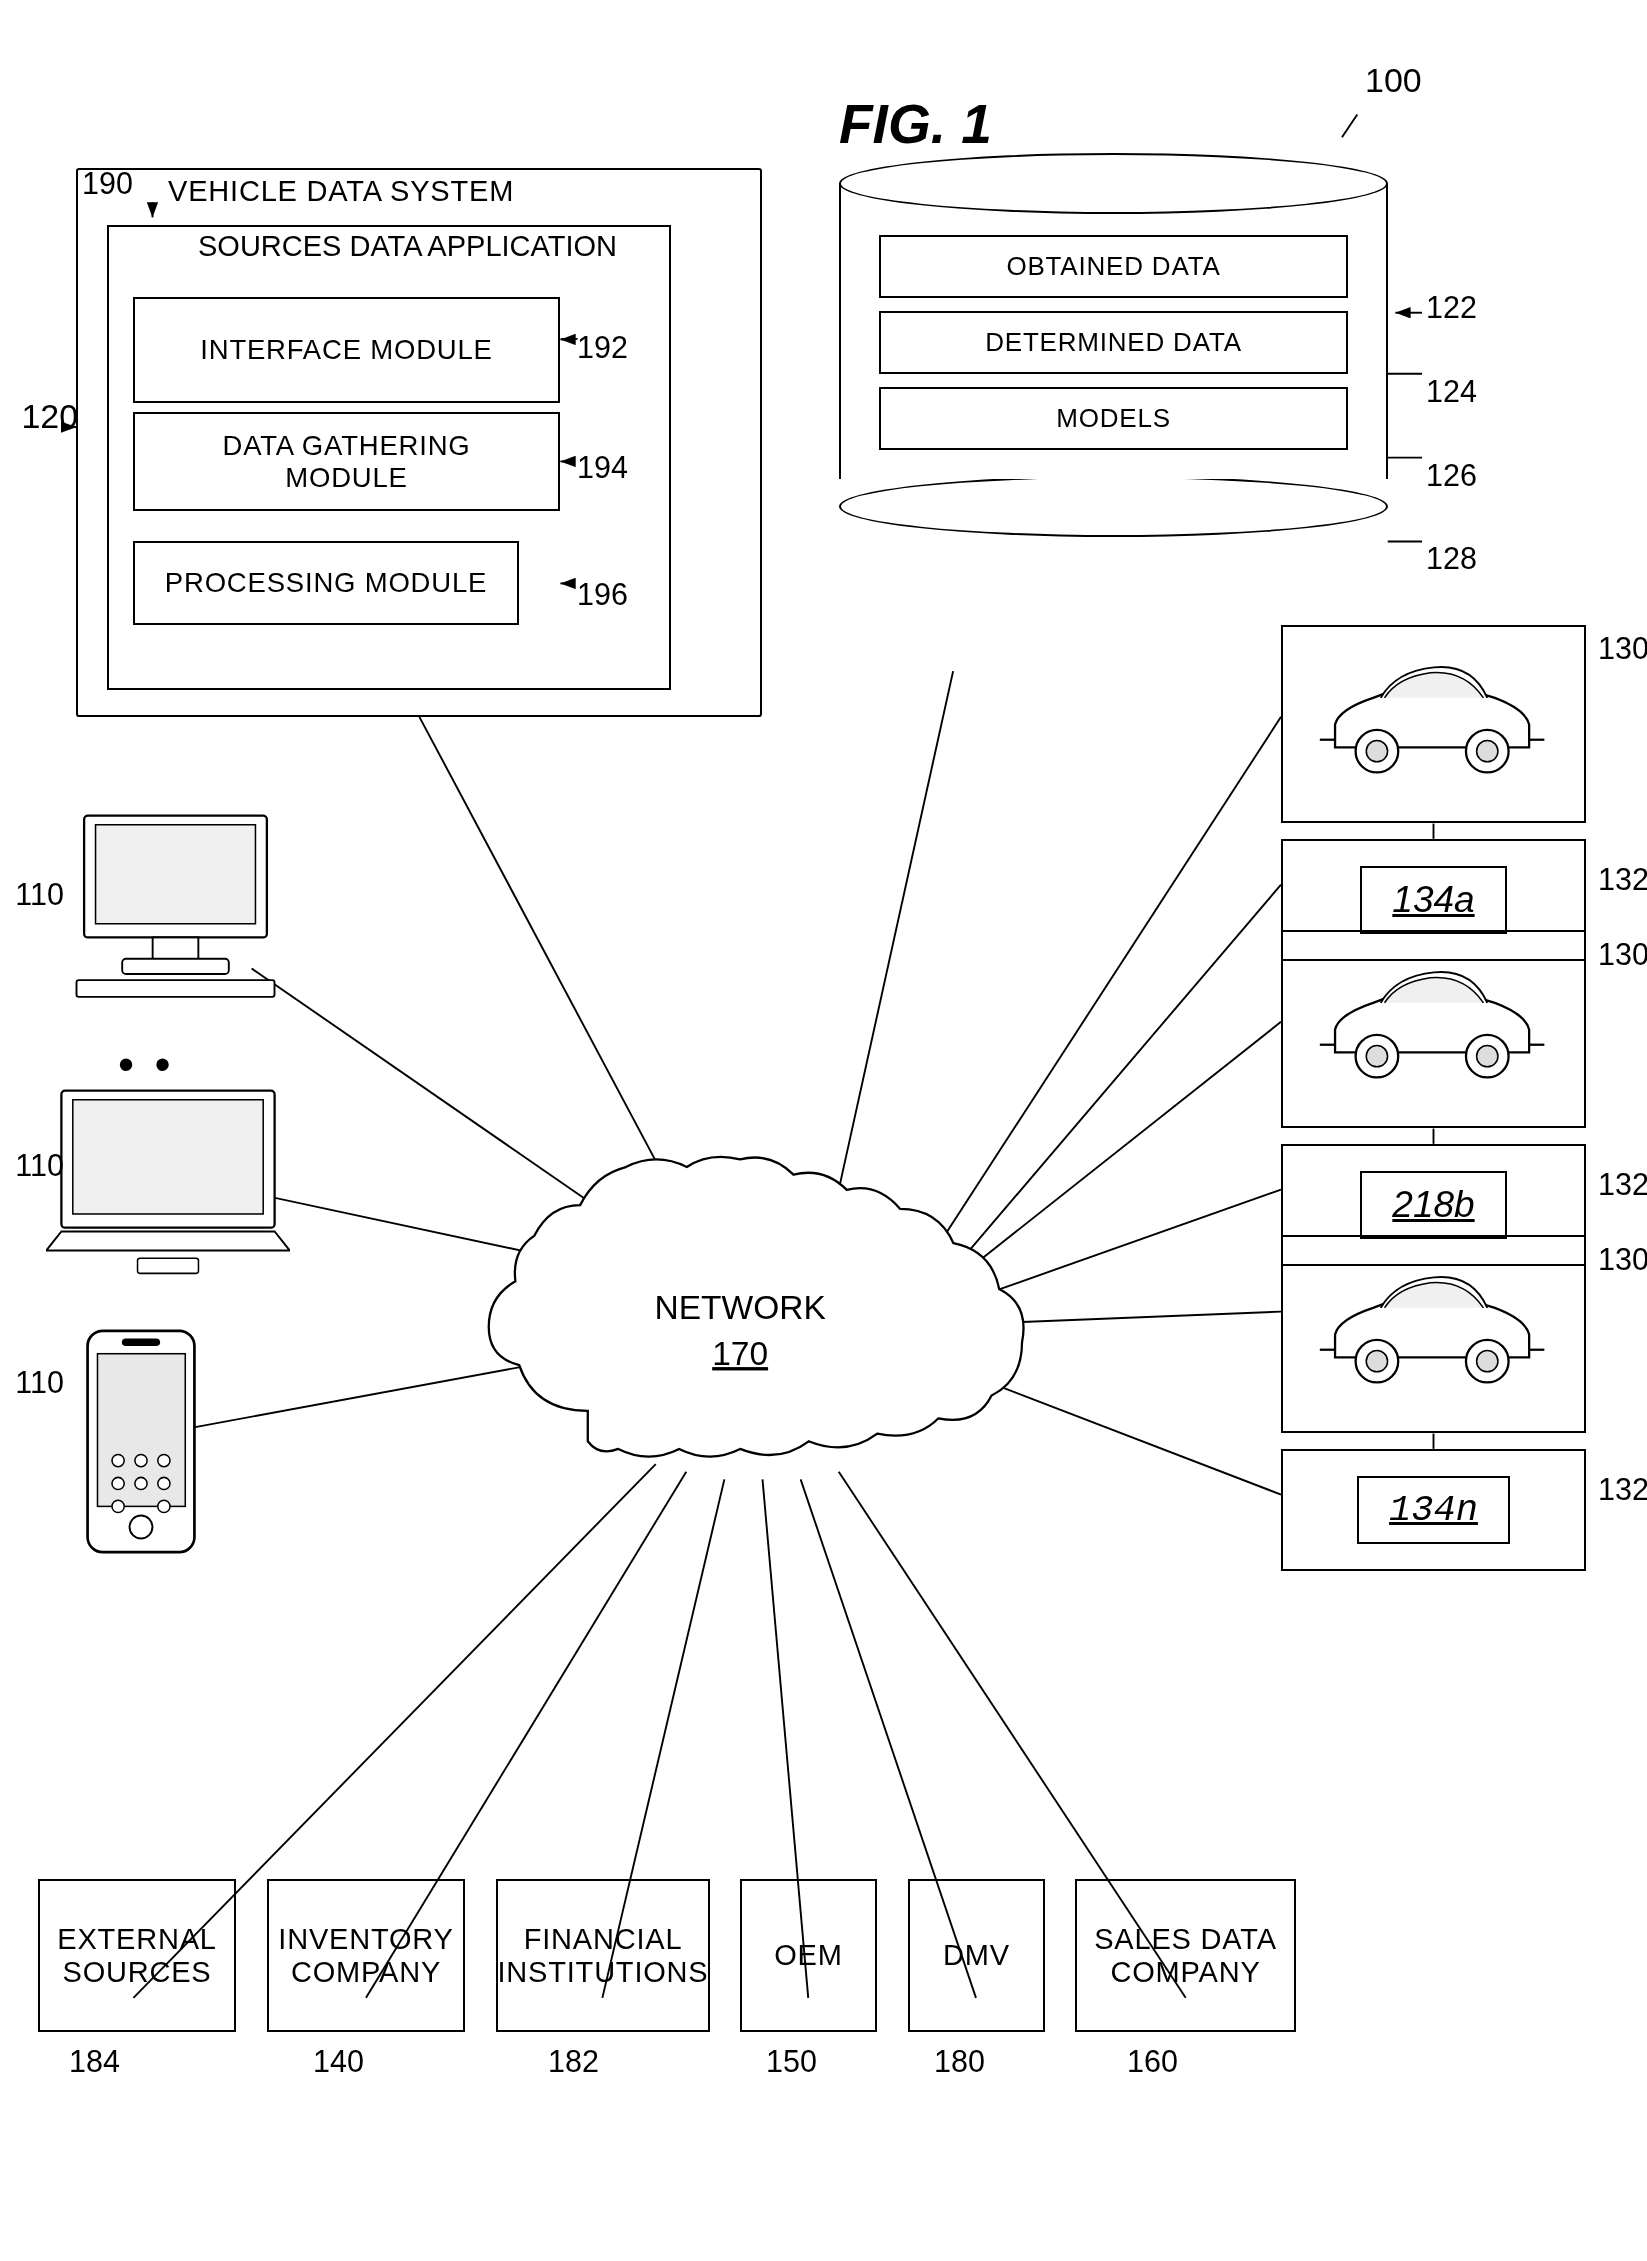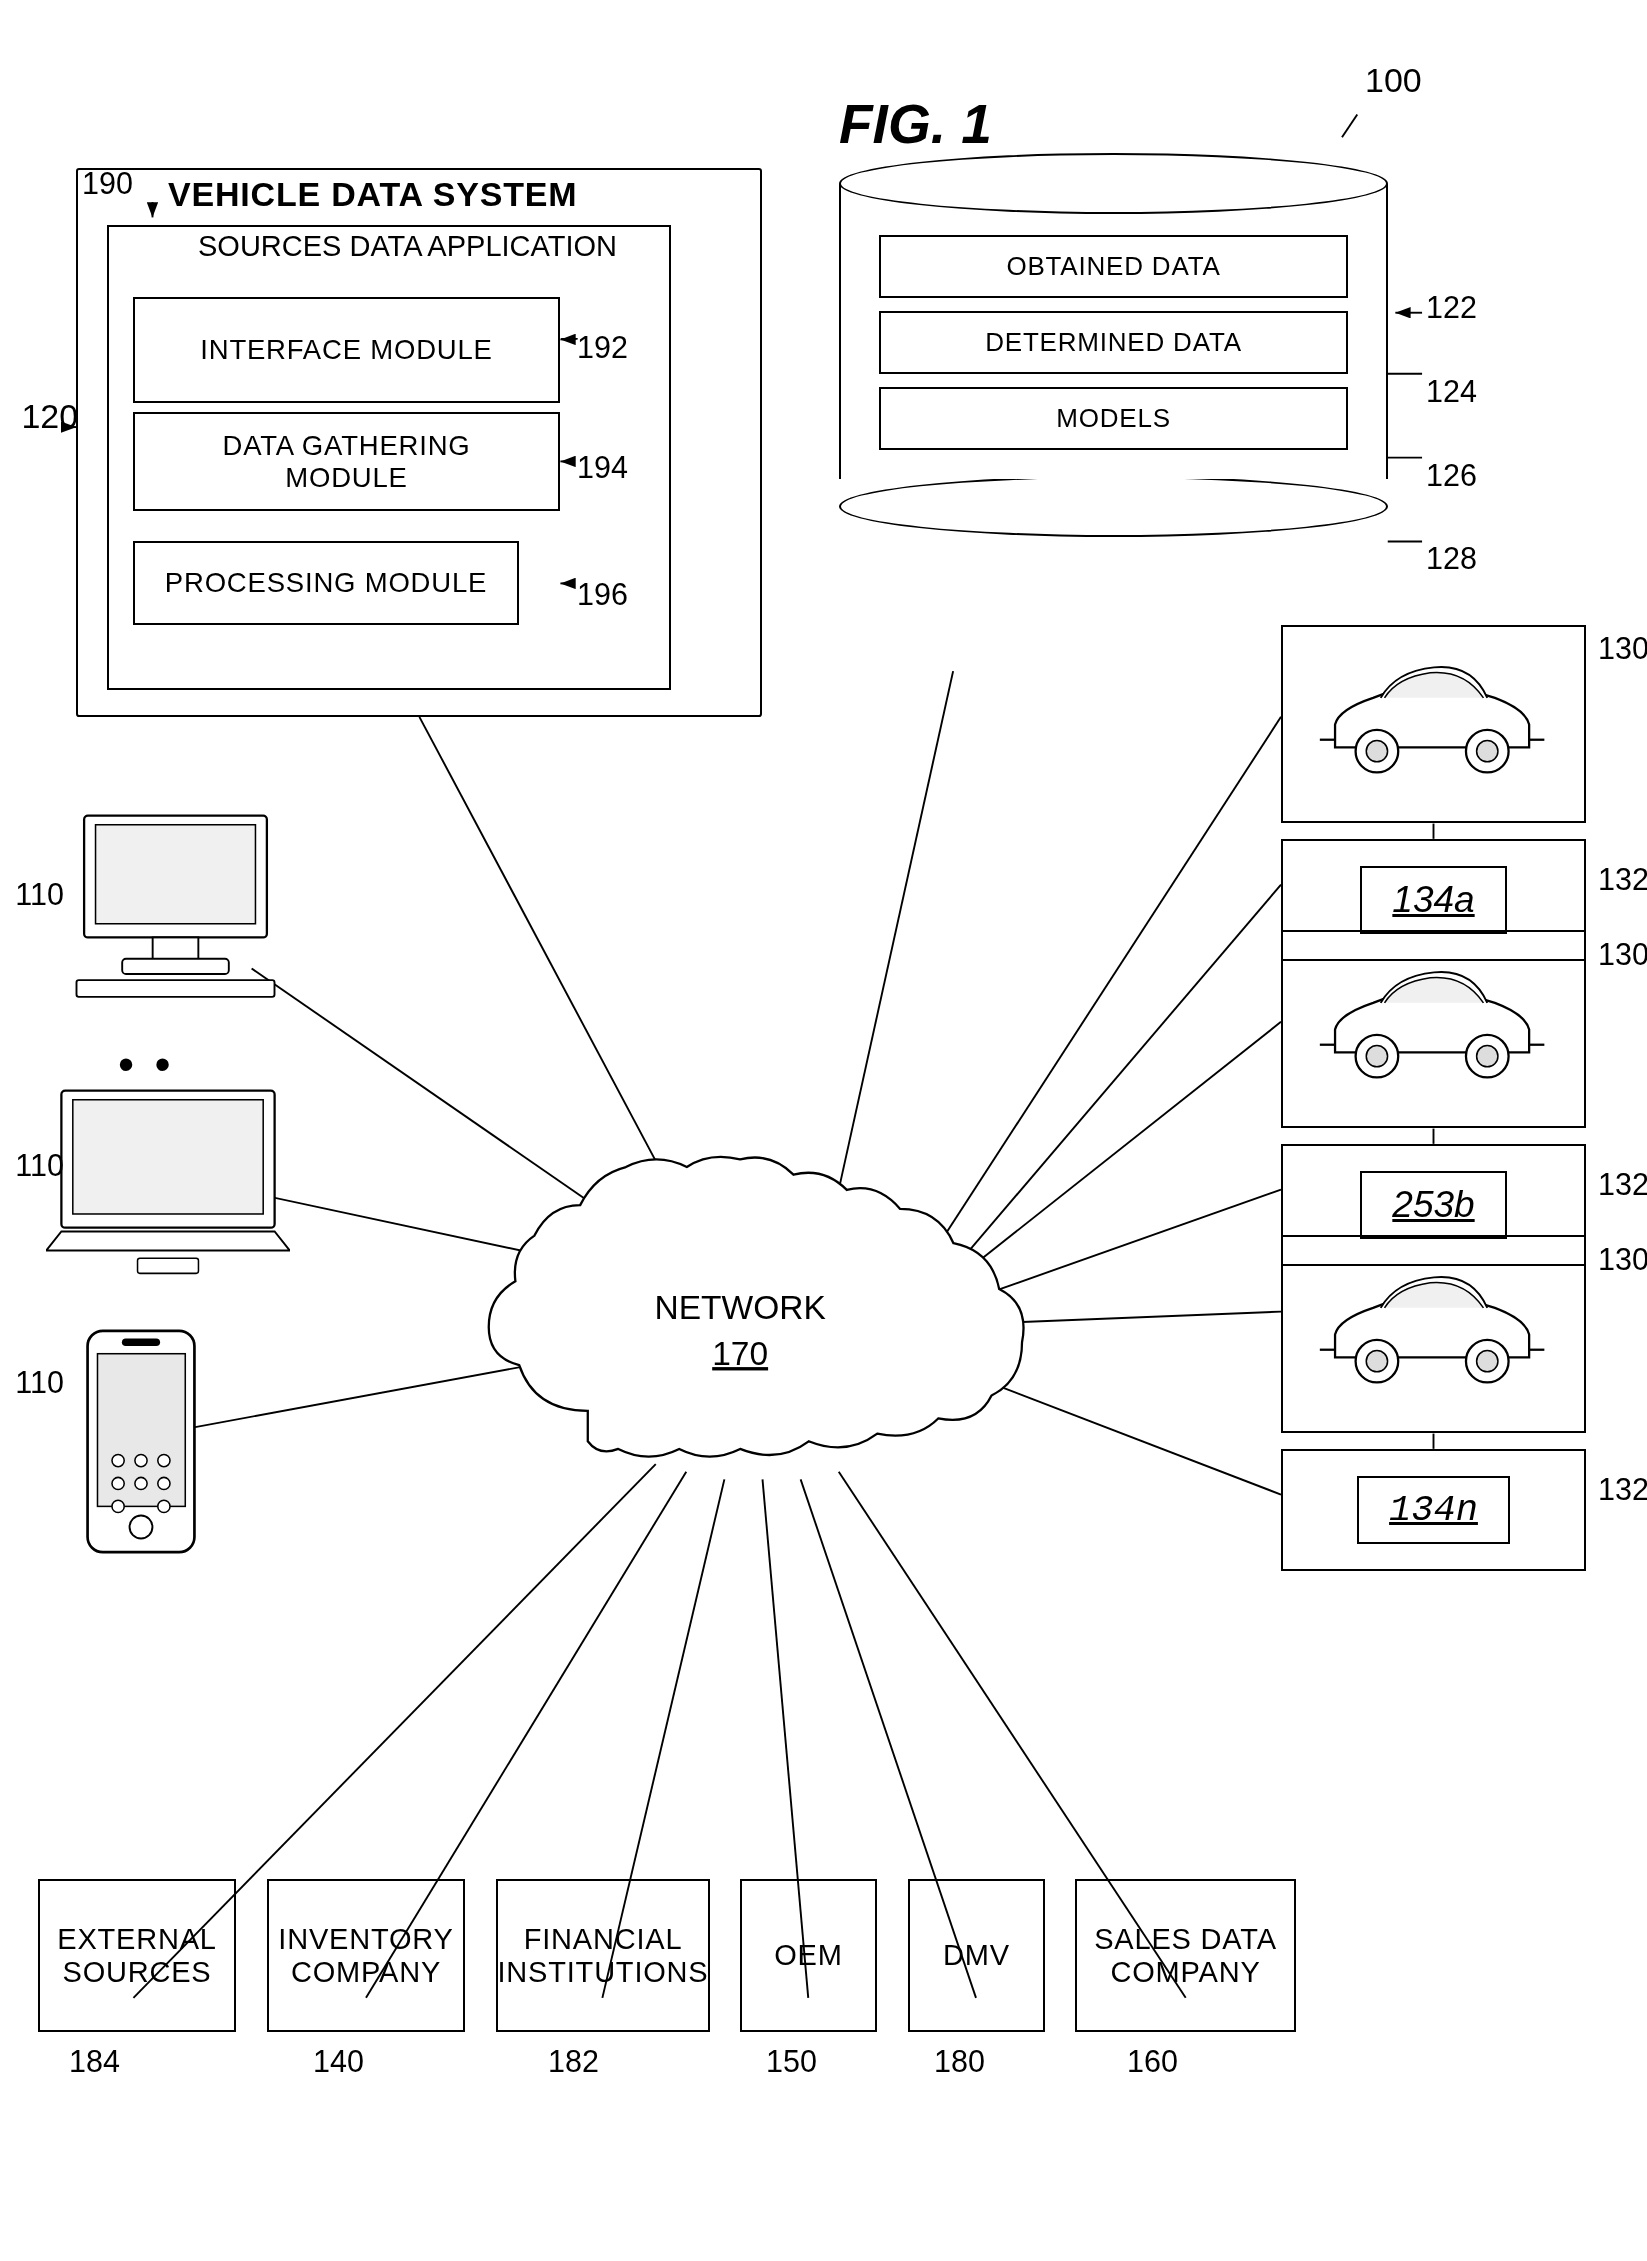--- a/index.html
+++ b/index.html
@@ -36,22 +36,22 @@
       width: 686px;
       height: 549px;
       border: 2.3px solid #000;
       border-radius: 3.1px;
     }
 
     .vds-label {
       position: absolute;
       top: 175px;
       left: 168px;
-      font-size: 34px;
-      font-weight: bold;
+      font-size: 29px;
+      font-weight: normal;
       letter-spacing: 0.8px;
     }
 
     
     .ref-190 {
       position: absolute;
       top: 166px;
       left: 82px;
       font-size: 30.5px;
     }
@@ -483,21 +483,21 @@
       <circle cx="230" cy="125" r="28" fill="#fff" stroke="#000" stroke-width="3"></circle>
       <circle cx="230" cy="125" r="14" fill="#ddd" stroke="#000" stroke-width="2"></circle>
       <line x1="30" y1="110" x2="10" y2="110" stroke="#000" stroke-width="3"></line>
       <line x1="285" y1="110" x2="305" y2="110" stroke="#000" stroke-width="3"></line>
       <path d="M95,55 Q112,28 155,22 Q200,18 225,55" fill="#f0f0f0" stroke="#000" stroke-width="2"></path>
     </svg>
   </div>
   <div class="ref-130b">130b</div>
 
   <div class="tag-box tag-box-132b">
-    <div class="tag-inner">253b</div>
+    <div class="tag-inner">218b</div>
   </div>
   <div class="ref-132b">132b</div>
 
   <div class="vehicle-box vehicle-box-130n">
     <svg class="car-svg" viewBox="0 0 320 180">
       <path d="M30,120 L30,90 Q35,70 80,55 L120,40 Q150,30 190,40 L240,55 Q280,70 285,90 L285,120 Z" fill="#fff" stroke="#000" stroke-width="3"></path>
       <path d="M90,55 Q110,20 160,15 Q210,10 230,55" fill="#fff" stroke="#000" stroke-width="2.5"></path>
       <circle cx="85" cy="125" r="28" fill="#fff" stroke="#000" stroke-width="3"></circle>
       <circle cx="85" cy="125" r="14" fill="#ddd" stroke="#000" stroke-width="2"></circle>
       <circle cx="230" cy="125" r="28" fill="#fff" stroke="#000" stroke-width="3"></circle>

